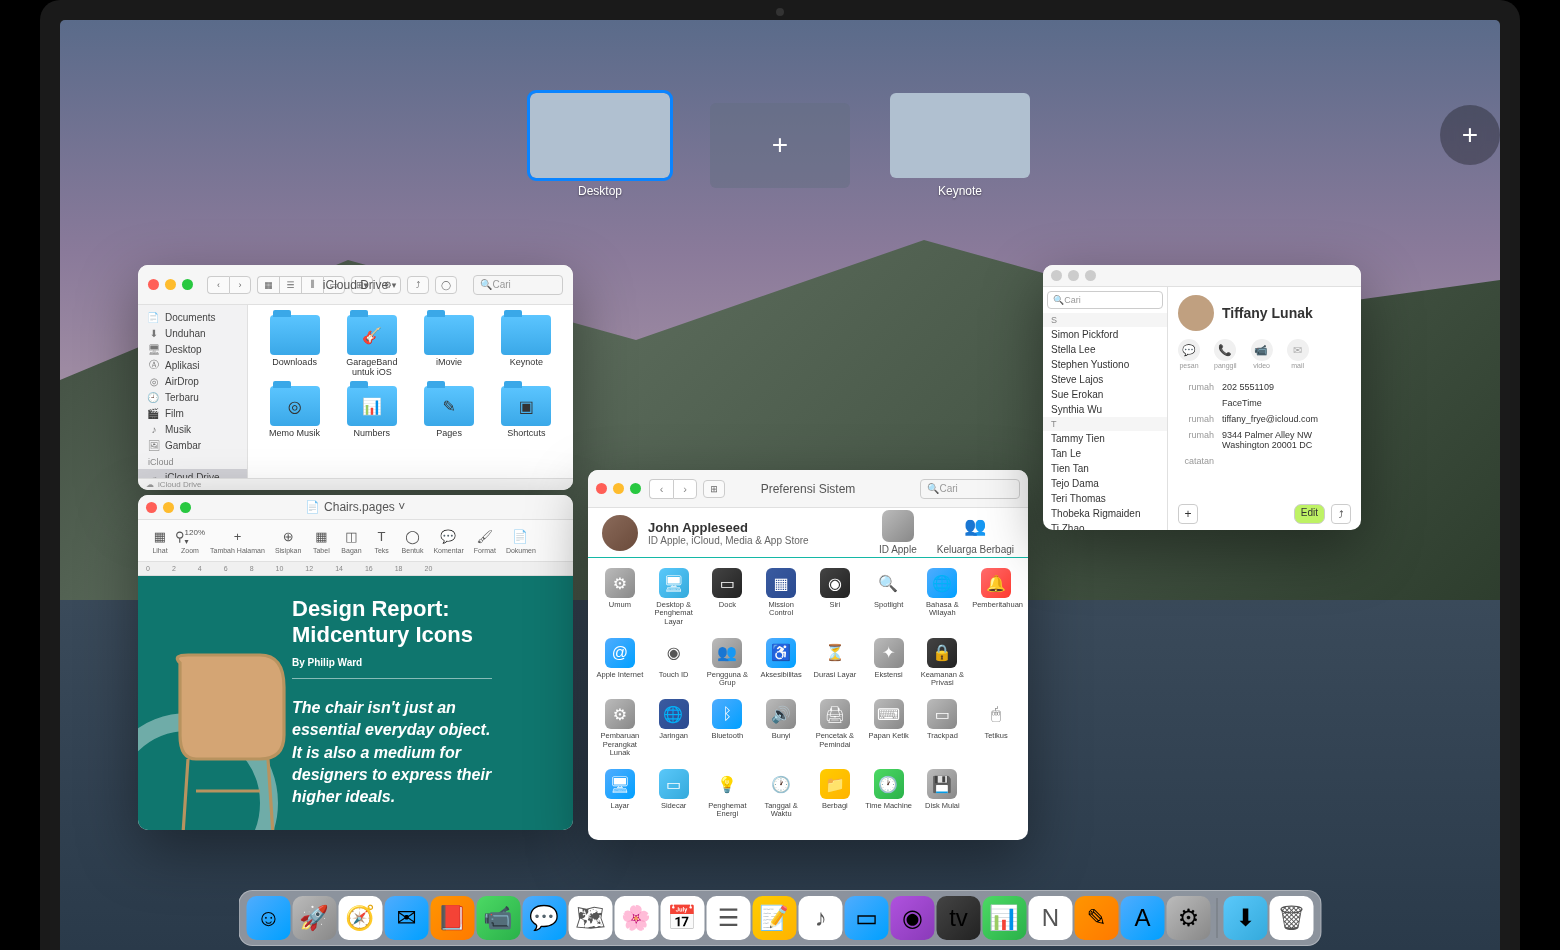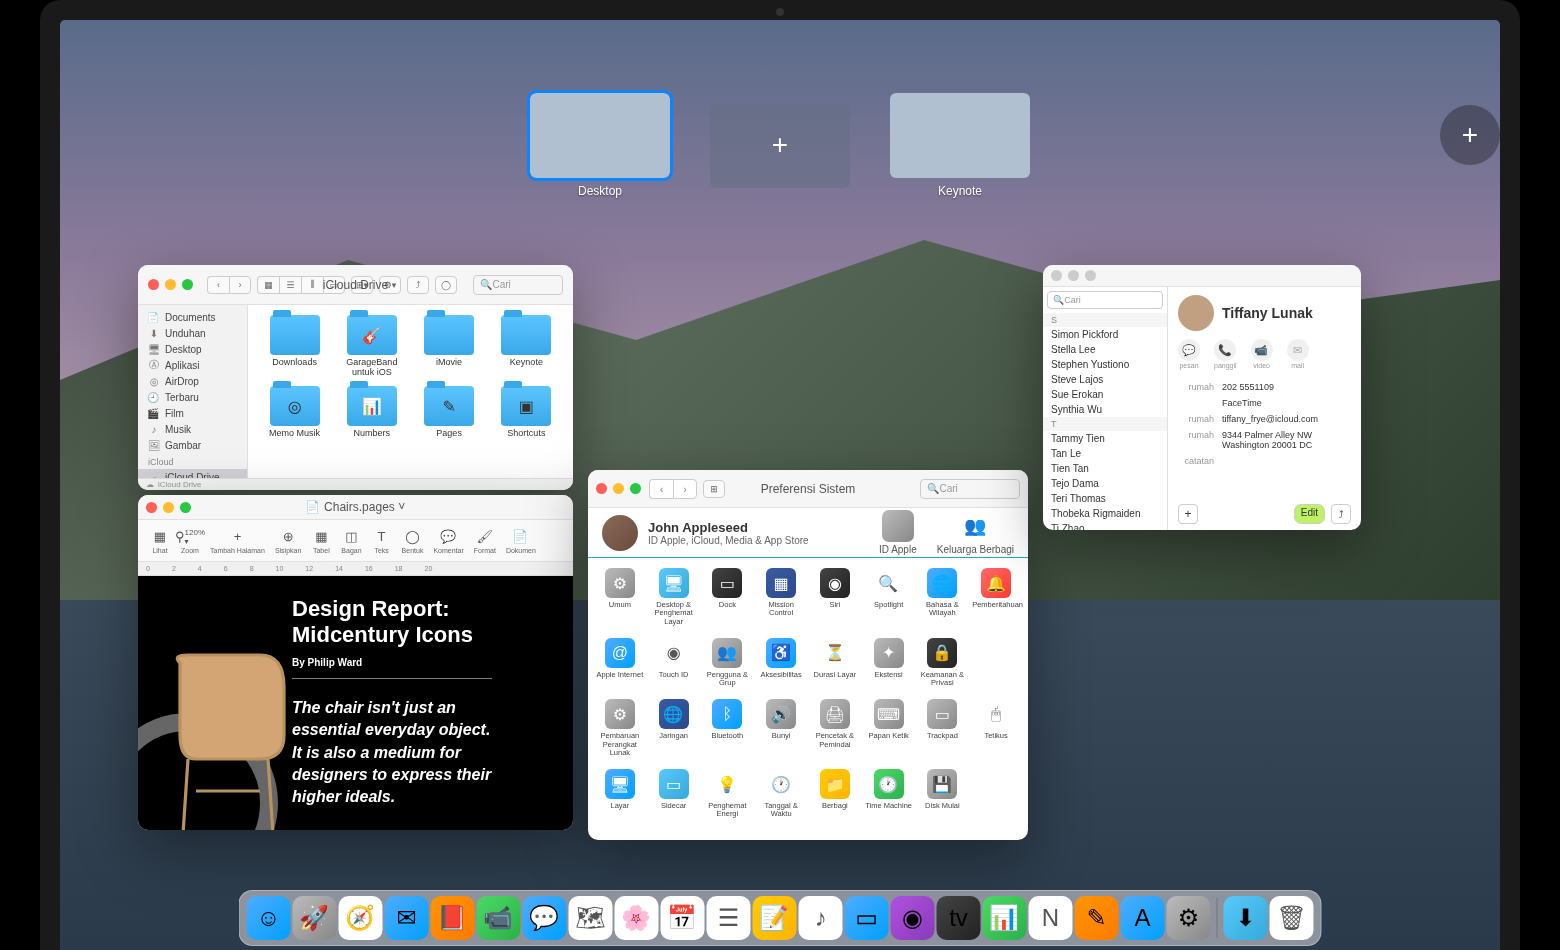--- a/index.html
+++ b/index.html
@@ -53,21 +53,21 @@
 .finder-status { height: 12px; background: #f6f6f6; border-top:1px solid #e0e0e0; font-size:8px; color:#999; display:flex; align-items:center; padding:0 8px; gap:4px;}
 
 
 .pages { top: 475px; left: 78px; width: 435px; height: 335px; }
 .pages .titlebar { height: 25px; }
 .pages-toolbar { height: 42px; background: #fafafa; border-bottom: 1px solid #e0e0e0; display: flex; align-items: center; padding: 0 8px; gap: 2px; }
 .p-tool { display: flex; flex-direction: column; align-items: center; gap: 1px; padding: 0 4px; }
 .p-tool-icn { width: 20px; height: 18px; display:flex; align-items:center; justify-content:center; font-size: 13px; color: #555; }
 .p-tool-lbl { font-size: 7px; color: #666; }
 .p-ruler { height: 14px; background: #f0f0f0; border-bottom: 1px solid #ddd; display:flex; align-items:center; padding: 0 8px; font-size:7px; color:#888; gap:22px; }
-.pages-doc { flex:1; background: #000000; padding: 20px 24px; height: calc(100% - 78px); position: relative; overflow: hidden; }
+.pages-doc { flex:1; background: #0f766e; padding: 20px 24px; height: calc(100% - 78px); position: relative; overflow: hidden; }
 .doc-title { color: #fff; font-size: 22px; font-weight: 600; line-height: 1.2; margin-left: 130px; }
 .doc-byline { color: #fff; font-size: 10px; font-weight: 600; margin: 8px 0 0 130px; }
 .doc-body { color: #fff; font-size: 16px; font-style: italic; font-weight: 600; margin: 18px 0 16px 130px; max-width: 200px; line-height: 1.4; }
 .doc-hr { border: none; border-top: 1px solid rgba(255,255,255,0.5); margin: 10px 0 0 130px; width: 200px; }
 .chair { position: absolute; left: 10px; bottom: -10px; width: 160px; height: 200px; }
 .doc-circle { position: absolute; left: -40px; bottom: -60px; width: 180px; height: 180px; border: 18px solid rgba(255,255,255,0.4); border-radius: 50%; }
 
 
 .sysprefs { top: 450px; left: 528px; width: 440px; height: 370px; }
 .sysprefs .titlebar { height: 38px; }

